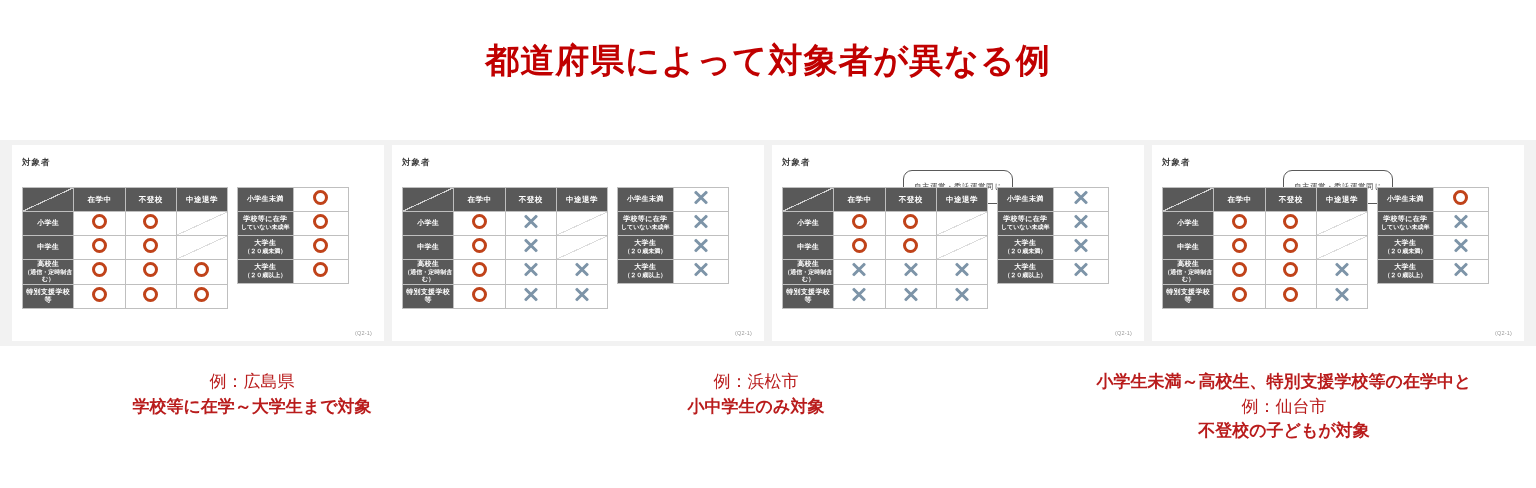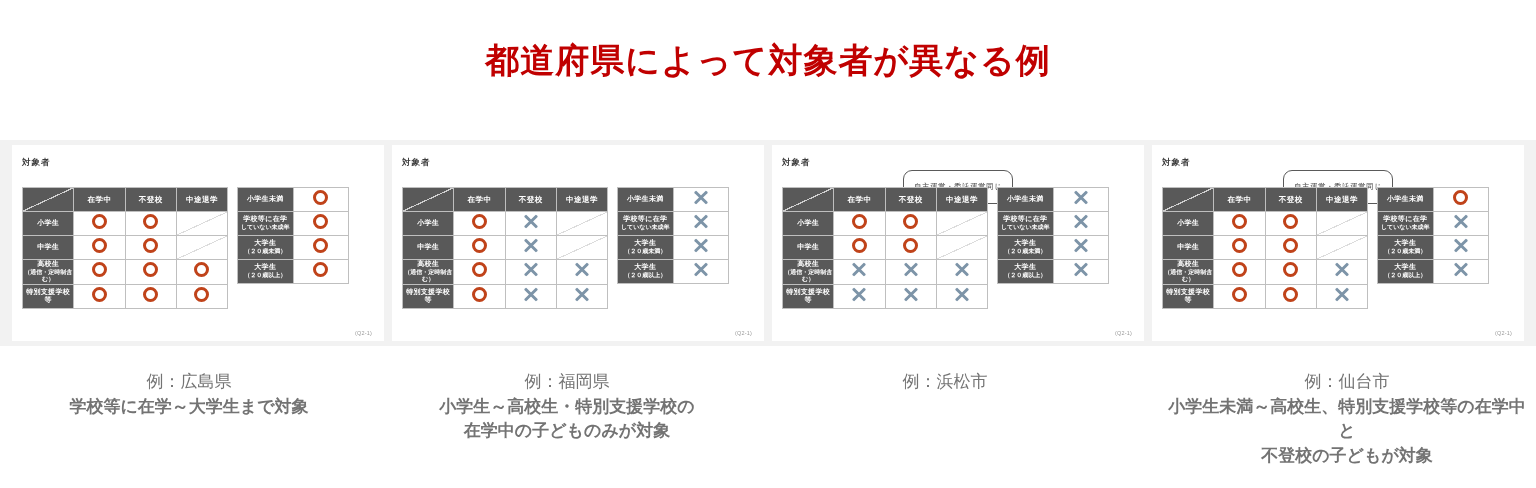--- a/index.html
+++ b/index.html
@@ -173,21 +173,21 @@
   
   .captions{
     position:absolute;
     top:370px;left:0;
     width:1536px;
     display:flex;
   }
   .caption{
     flex:1 1 0;
     text-align:center;
-    color:#737373;
+    color:#b91c1c;
     line-height:1.45;
     padding:0 6px;
     box-sizing:border-box;
   }
   .cap-line{font-size:17px;}
   .cap-line.bold{font-weight:bold;}
   .caption-3{padding-right:70px;}
   .caption-4{margin-left:-40px;}
 </style>
 </head>
@@ -466,26 +466,22 @@
       </div>
       <div class="footnote">(Q2-1)</div>
     </div>
   </div>
 
 <div class="captions" id="captions">
     <div class="caption caption-1">
       <div class="cap-line">例：広島県</div>
       <div class="cap-line bold">学校等に在学～大学生まで対象</div>
     </div>
-    <div class="caption caption-2">
-      <div class="cap-line">例：福岡県</div>
-      <div class="cap-line bold">小学生～高校生・特別支援学校の</div>
-      <div class="cap-line bold">在学中の子どものみが対象</div>
-    </div>
     <div class="caption caption-3">
       <div class="cap-line">例：浜松市</div>
+      <div class="cap-line bold">小中学生のみ対象</div>
     </div>
     <div class="caption caption-4">
+      <div class="cap-line bold">小学生未満～高校生、特別支援学校等の在学中と</div>
       <div class="cap-line">例：仙台市</div>
-      <div class="cap-line bold">小学生未満～高校生、特別支援学校等の在学中と</div>
       <div class="cap-line bold">不登校の子どもが対象</div>
     </div>
   </div>
 
 </body></html>

